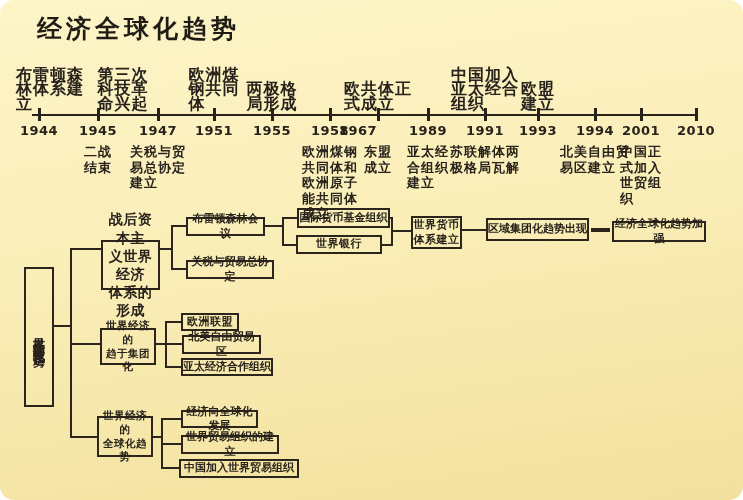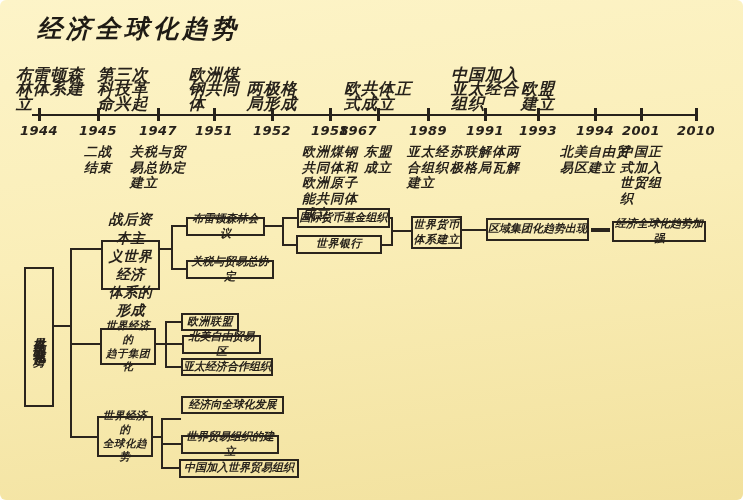--- a/index.html
+++ b/index.html
@@ -1,22 +1,21 @@
 <!DOCTYPE html>
 <html><head>
 <meta charset="utf-8">
 <style>
   html,body{margin:0;padding:0;background:#ffffff;}
   .stage{
     position:relative;width:743px;height:500px;overflow:hidden;
     background:linear-gradient(172deg,#fdf4c8 0%,#faeeb8 45%,#f2e19d 100%);
-    border-radius:6px;
+    border-radius:14px;
     font-family:"DejaVu Sans",sans-serif;
     color:#27221b;
-    font-style:italic;
   }
   .title{
     position:absolute;left:37px;top:12px;margin:0;
     font-size:25px;font-weight:bold;letter-spacing:4px;color:#1f1b15;
   }
   
   .tl-line{position:absolute;left:32px;top:114px;width:666px;height:2px;background:#27221b;}
   .tl-tick{position:absolute;top:108px;width:3px;height:13px;background:#27221b;}
   .tl-year{position:absolute;top:123px;transform:translateX(-50%);font-size:13px;font-weight:bold;letter-spacing:0.5px;white-space:nowrap;}
   .tl-above{position:absolute;bottom:389px;transform:translateX(-50%);font-size:16px;font-weight:bold;line-height:14.5px;letter-spacing:1px;white-space:pre-line;text-align:left;}
@@ -57,21 +56,21 @@
         <div class="tl-year" style="left: 158px;">1947</div>
         <div class="tl-below" style="left: 158px;">关税与贸
 易总协定
 建立</div>
         <div class="tl-tick" style="left: 213px;"></div>
         <div class="tl-year" style="left: 214px;">1951</div>
         <div class="tl-above" style="left: 214px;">欧洲煤
 钢共同
 体</div>
         <div class="tl-tick" style="left: 271px;"></div>
-        <div class="tl-year" style="left: 272px;">1952</div>
+        <div class="tl-year" style="left: 272px;">1955</div>
         <div class="tl-above" style="left: 272px;">两极格
 局形成</div>
         <div class="tl-tick" style="left: 329px;"></div>
         <div class="tl-year" style="left: 330px;">1958</div>
         <div class="tl-below" style="left: 330px;">欧洲煤钢
 共同体和
 欧洲原子
 能共同体
 成立</div>
         <div class="tl-tick" style="left: 377px;"></div>
@@ -127,21 +126,21 @@
     <div class="fbox" style="left:612px;top:221px;width:94px;height:21px;letter-spacing:0">经济全球化趋势加强</div>
 
     <div class="fbox" style="left:100px;top:328px;width:56px;height:37px;font-size:10.5px">世界经济的
 趋于集团化</div>
     <div class="fbox" style="left:181px;top:313px;width:58px;height:18px">欧洲联盟</div>
     <div class="fbox" style="left:182px;top:335px;width:79px;height:19px;letter-spacing:0">北美自由贸易区</div>
     <div class="fbox" style="left:181px;top:358px;width:92px;height:18px;letter-spacing:0">亚太经济合作组织</div>
 
     <div class="fbox" style="left:97px;top:416px;width:56px;height:41px;font-size:10.5px">世界经济的
 全球化趋势</div>
-    <div class="fbox" style="left:181px;top:396px;width:103px;height:18px;letter-spacing:0">经济向全球化发展</div>
+    <div class="fbox" style="left:181px;top:410px;width:77px;height:18px;letter-spacing:0">经济向全球化发展</div>
     <div class="fbox" style="left:181px;top:435px;width:98px;height:19px;letter-spacing:0">世界贸易组织的建立</div>
     <div class="fbox" style="left:179px;top:459px;width:120px;height:19px;letter-spacing:0">中国加入世界贸易组织</div>
 
     <div class="cl" style="left:54px;top:325px;width:18px;height:2px"></div>
     <div class="cl" style="left:70px;top:248px;width:2px;height:190px"></div>
     <div class="cl" style="left:72px;top:248px;width:29px;height:2px"></div>
     <div class="cl" style="left:72px;top:343px;width:28px;height:2px"></div>
     <div class="cl" style="left:72px;top:436px;width:25px;height:2px"></div>
 
     <div class="cl" style="left:160px;top:248px;width:13px;height:2px"></div>

